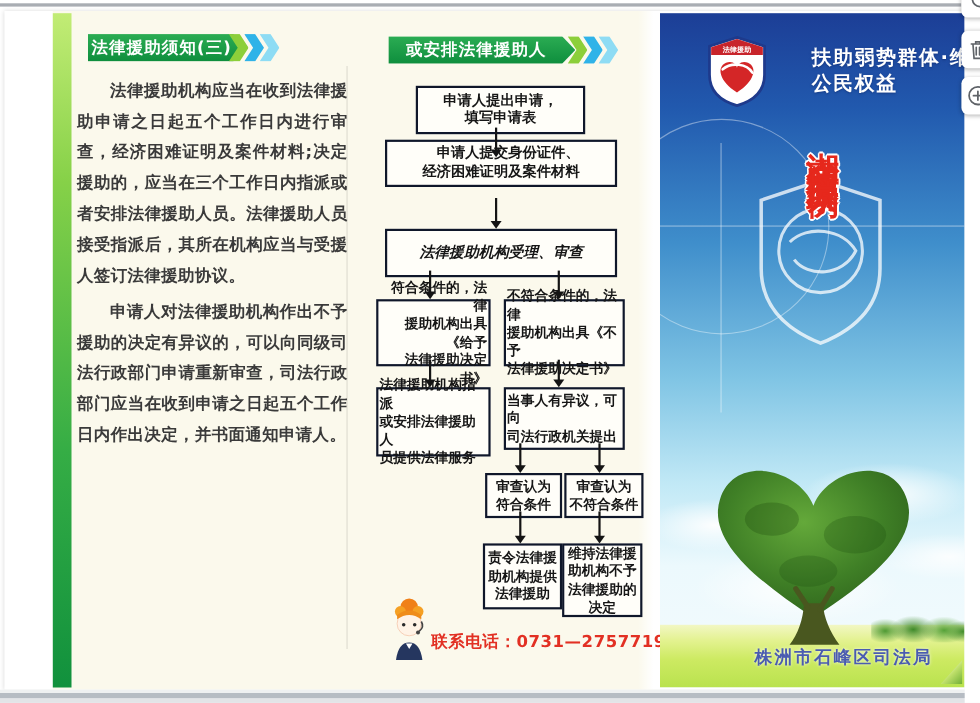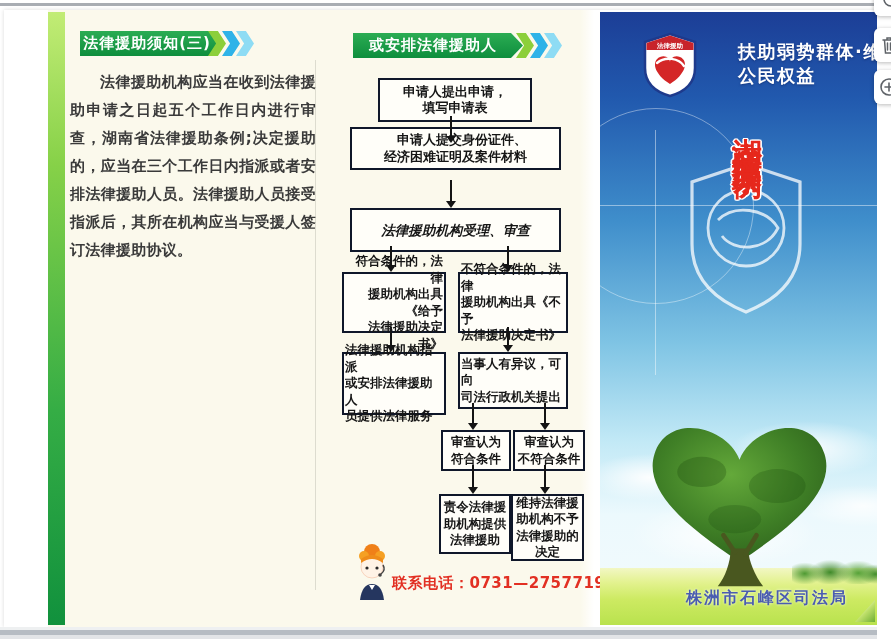--- a/index.html
+++ b/index.html
@@ -94,21 +94,22 @@
 
     <section>
       <div class="gbadge abs" style="left:76px;top:21px;width:134px;">
         <span>法律援助须知(三)</span>
       </div>
       <span class="chev abs" style="left:204px;top:21px;background:#8ccf3a;"></span>
       <span class="chev abs" style="left:218px;top:21px;background:#2fb3e8;"></span>
       <span class="chev abs" style="left:232px;top:21px;background:#8edcf4;"></span>
 
       <div class="notice abs">
-        <p>法律援助机构应当在收到法律援助申请之日起五个工作日内进行审查，湖南省法律援助条例;决定援助的，应当在三个工作日内指派或者安排法律援助人员。法律援助人员接受指派后，其所在机构应当与受援人签订法律援助协议。</p>
+        <p>法律援助机构应当在收到法律援助申请之日起五个工作日内进行审查，经济困难证明及案件材料;决定援助的，应当在三个工作日内指派或者安排法律援助人员。法律援助人员接受指派后，其所在机构应当与受援人签订法律援助协议。</p>
+        <p>申请人对法律援助机构作出不予援助的决定有异议的，可以向同级司法行政部门申请重新审查，司法行政部门应当在收到申请之日起五个工作日内作出决定，并书面通知申请人。</p>
       </div>
     </section>
 
     <section>
       <div class="gbadge abs" style="left:349px;top:23px;width:160px;">
         <span>或安排法律援助人</span>
       </div>
       <span class="chev abs" style="left:512px;top:23px;background:#8ccf3a;"></span>
       <span class="chev abs" style="left:526px;top:23px;background:#2fb3e8;"></span>
       <span class="chev abs" style="left:540px;top:23px;background:#8edcf4;"></span>

